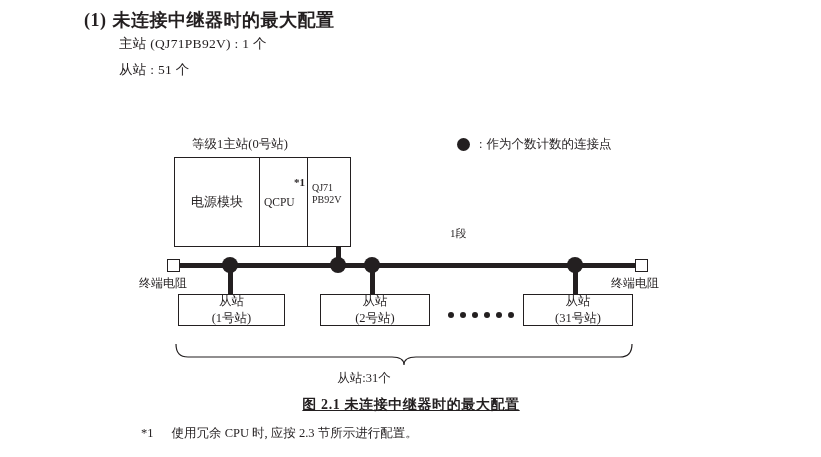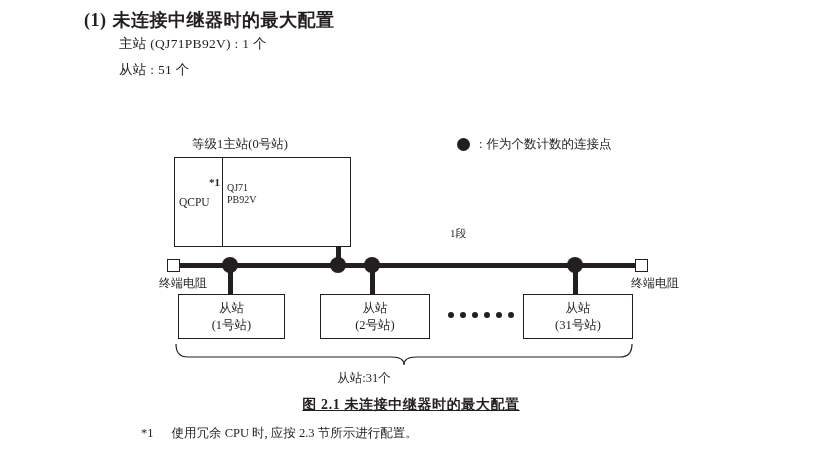--- a/index.html
+++ b/index.html
@@ -131,21 +131,20 @@
     box-sizing: border-box;
   }
   .term-left  { left: 167px; }
   .term-right { left: 635px; }
 
   .term-label {
     position: absolute;
     top: 275px;
     font-size: 12px;
     white-space: nowrap;
-    margin-left: 20px;
   }
   .term-label-left  { left: 139px; }
   .term-label-right { left: 611px; }
 
   .seg-label {
     position: absolute;
     left: 450px;
     top: 226px;
     font-size: 11px;
     white-space: nowrap;
@@ -173,21 +172,21 @@
   }
   .drop-master { left: 336px; top: 247px; height: 20px; }
   .drop-1  { left: 228px; top: 264px; height: 31px; }
   .drop-2  { left: 370px; top: 264px; height: 31px; }
   .drop-31 { left: 573px; top: 264px; height: 31px; }
 
   
   .slave {
     position: absolute;
     top: 294px;
-    height: 45px;
+    height: 32px;
     border: 1.2px solid #231f20;
     box-sizing: border-box;
     background: #ffffff;
     display: flex;
     flex-direction: column;
     align-items: center;
     justify-content: center;
     font-size: 12.5px;
     line-height: 1.35;
   }
@@ -262,20 +261,23 @@
 
 <div class="legend">
   <span class="legend-dot"></span>
   <span class="legend-colon">:</span>
   <span>作为个数计数的连接点</span>
 </div>
 
 <div class="rack-label">等级1主站(0号站)</div>
 
 <div class="rack">
+  <div class="rack-cell cell-power">
+    <span>电源模块</span>
+  </div>
   <div class="rack-cell cell-cpu">
     <span>QCPU</span>
     <span class="ast">*1</span>
   </div>
   <div class="rack-cell cell-pb">
     <span>
       <span>QJ71</span><br>
       <span>PB92V</span>
     </span>
   </div>

